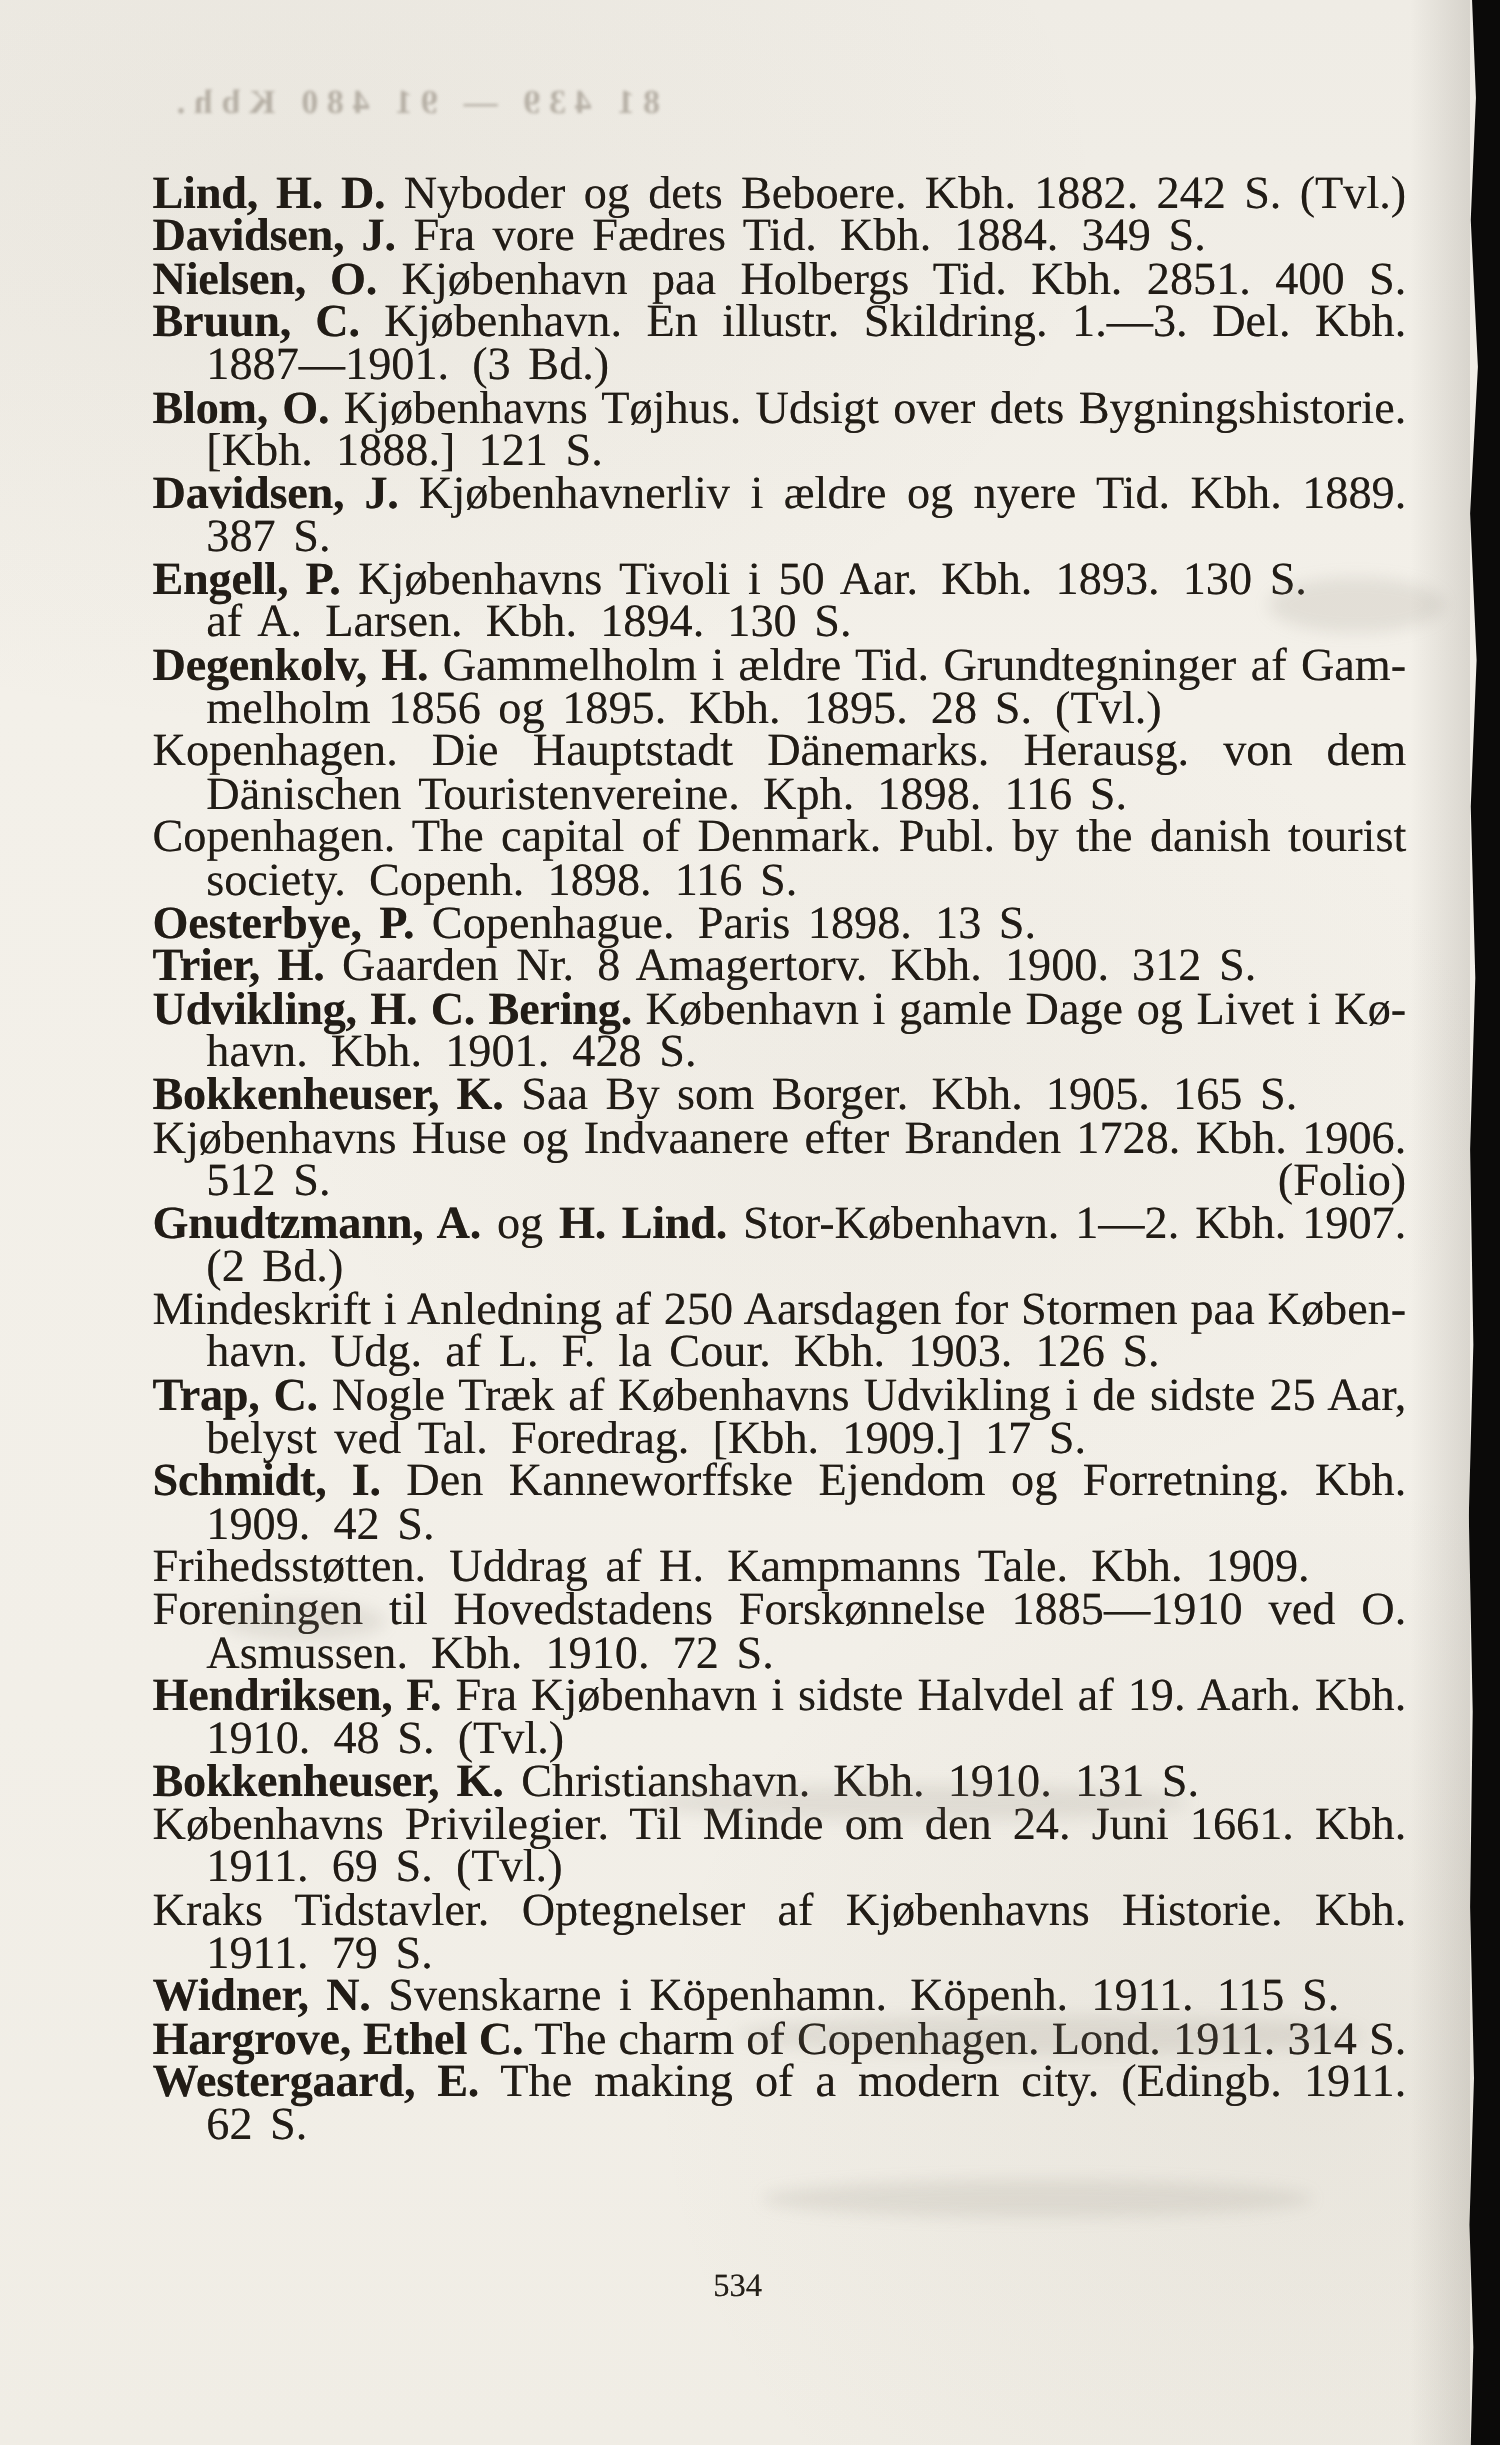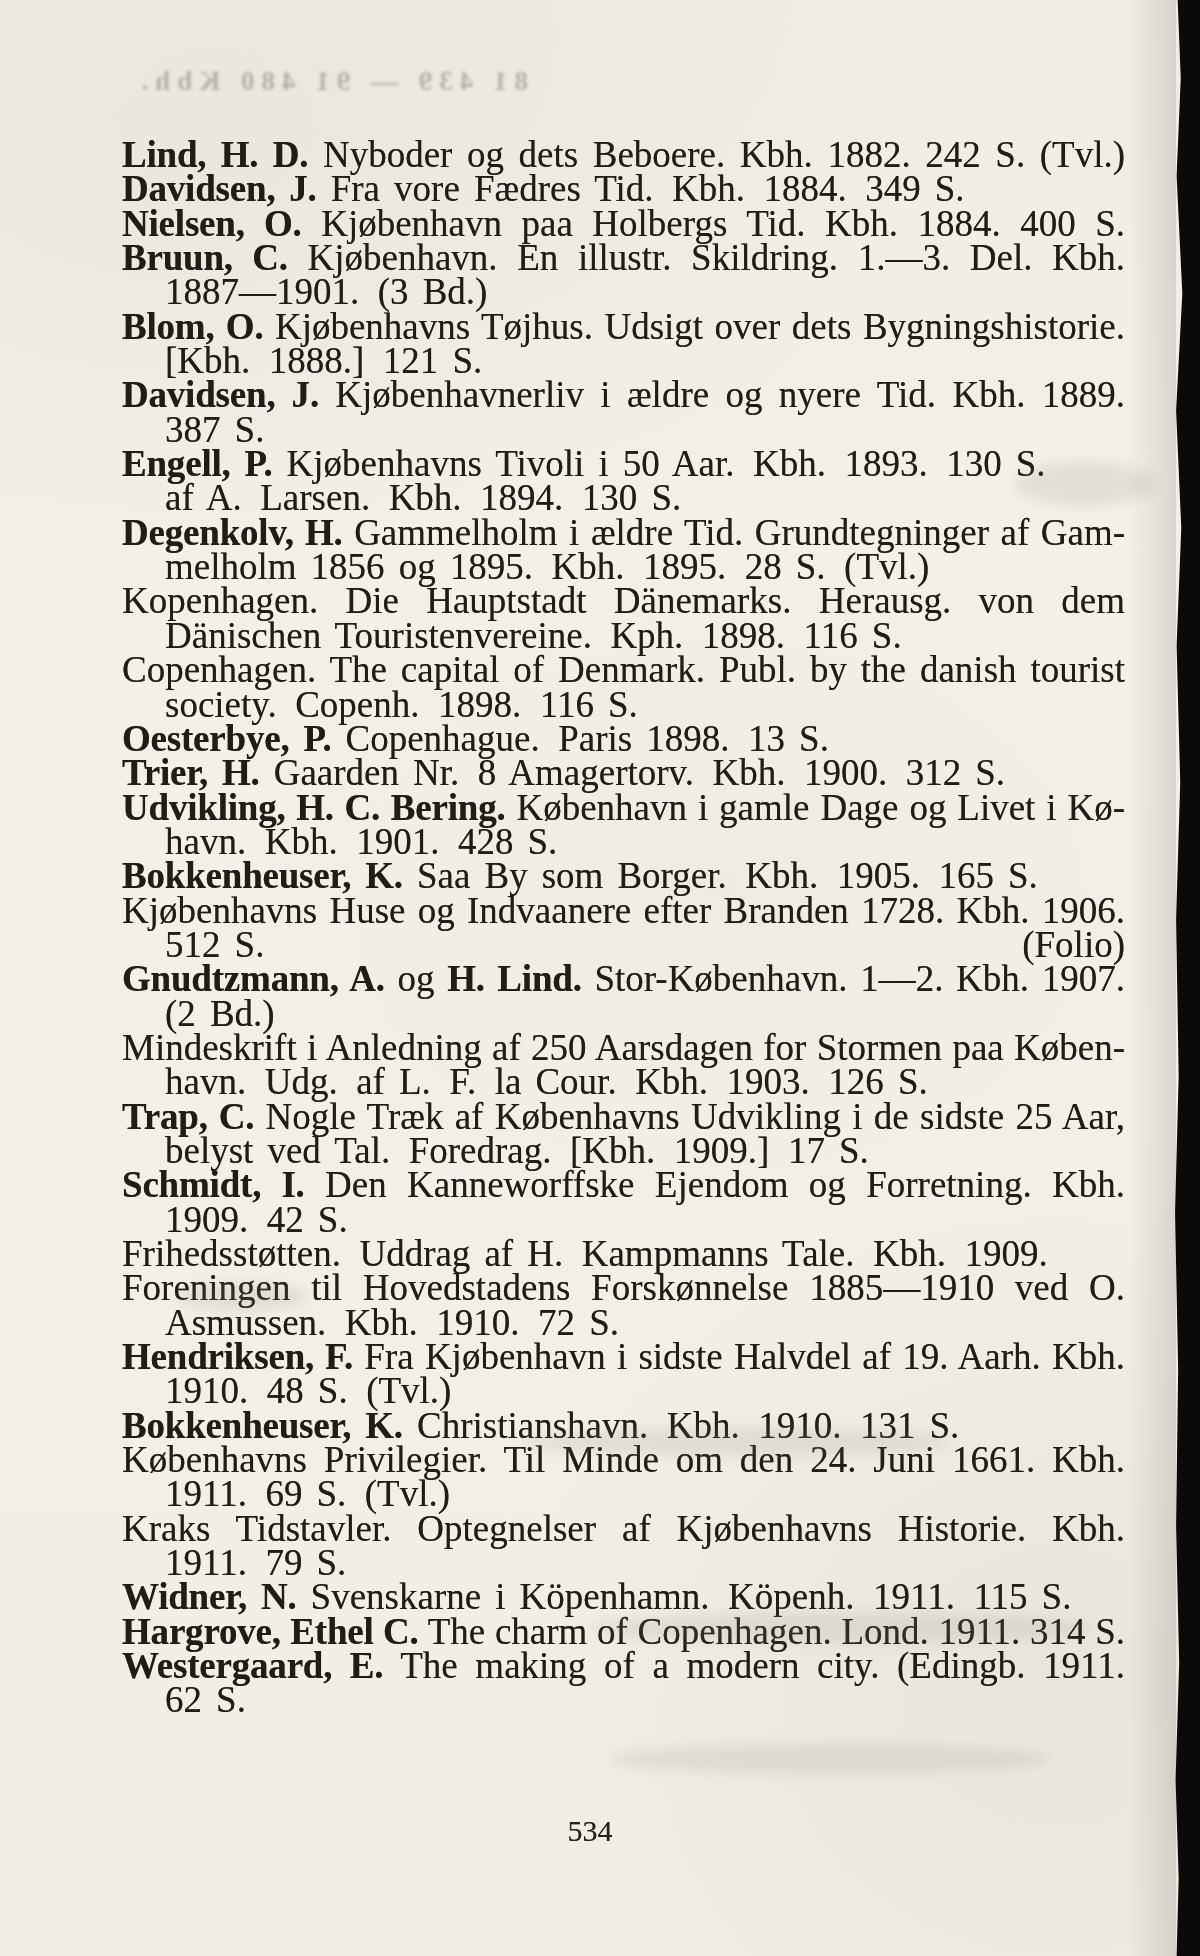--- a/index.html
+++ b/index.html
@@ -30,21 +30,21 @@
     text-align:justify;
     text-align-last:justify;
     word-spacing:normal;
   }
   .line.cont{padding-left:43px;}
   .bold{font-weight:700;letter-spacing:-.2px;}
   .right-tail{position:absolute;right:0;top:0;}
   
   .pagenum{
     position:absolute;left:0;top:1814px;width:1180px;
-    text-align:center;font-size:30px;color:#252019;
+    text-align:center;font-size:26px;color:#252019;
     text-shadow:0 0 .5px rgba(33,28,22,.6);
   }
   
   .ghost{
     position:absolute;top:66px;left:128px;width:400px;
     font-size:27px;font-weight:700;letter-spacing:7px;
     color:rgba(138,130,116,.55);
     transform:scaleX(-1);
     filter:blur(1.4px);
   }
@@ -69,21 +69,21 @@
 </head>
 <body>
 
 <div class="page">
 
   <div class="ghost">81 439 — 91 480 Kbh.</div>
 
   <div class="content">
       <div class="line flush"><span class="bold">Lind, H. D.</span><span class=""> Nyboder og dets Beboere. Kbh. 1882. 242 S. (Tvl.)</span></div>
       <div class="line"><span class="bold">Davidsen, J.</span><span class=""> Fra vore Fædres Tid. Kbh. 1884. 349 S.</span></div>
-      <div class="line flush"><span class="bold">Nielsen, O.</span><span class=""> Kjøbenhavn paa Holbergs Tid. Kbh. 1884. 400 S.</span></div>
+      <div class="line flush"><span class="bold">Nielsen, O.</span><span class=""> Kjøbenhavn paa Holbergs Tid. Kbh. 2851. 400 S.</span></div>
       <div class="line flush"><span class="bold">Bruun, C.</span><span class=""> Kjøbenhavn. En illustr. Skildring. 1.—3. Del. Kbh.</span></div>
       <div class="line cont"><span class="">1887—1901. (3 Bd.)</span></div>
       <div class="line flush"><span class="bold">Blom, O.</span><span class=""> Kjøbenhavns Tøjhus. Udsigt over dets Bygningshistorie.</span></div>
       <div class="line cont"><span class="">[Kbh. 1888.] 121 S.</span></div>
       <div class="line flush"><span class="bold">Davidsen, J.</span><span class=""> Kjøbenhavnerliv i ældre og nyere Tid. Kbh. 1889.</span></div>
       <div class="line cont"><span class="">387 S.</span></div>
       <div class="line"><span class="bold">Engell, P.</span><span class=""> Kjøbenhavns Tivoli i 50 Aar. Kbh. 1893. 130 S.</span></div>
       <div class="line cont"><span class="">af A. Larsen. Kbh. 1894. 130 S.</span></div>
       <div class="line flush"><span class="bold">Degenkolv, H.</span><span class=""> Gammelholm i ældre Tid. Grundtegninger af Gam-</span></div>
       <div class="line cont"><span class="">melholm 1856 og 1895. Kbh. 1895. 28 S. (Tvl.)</span></div>

